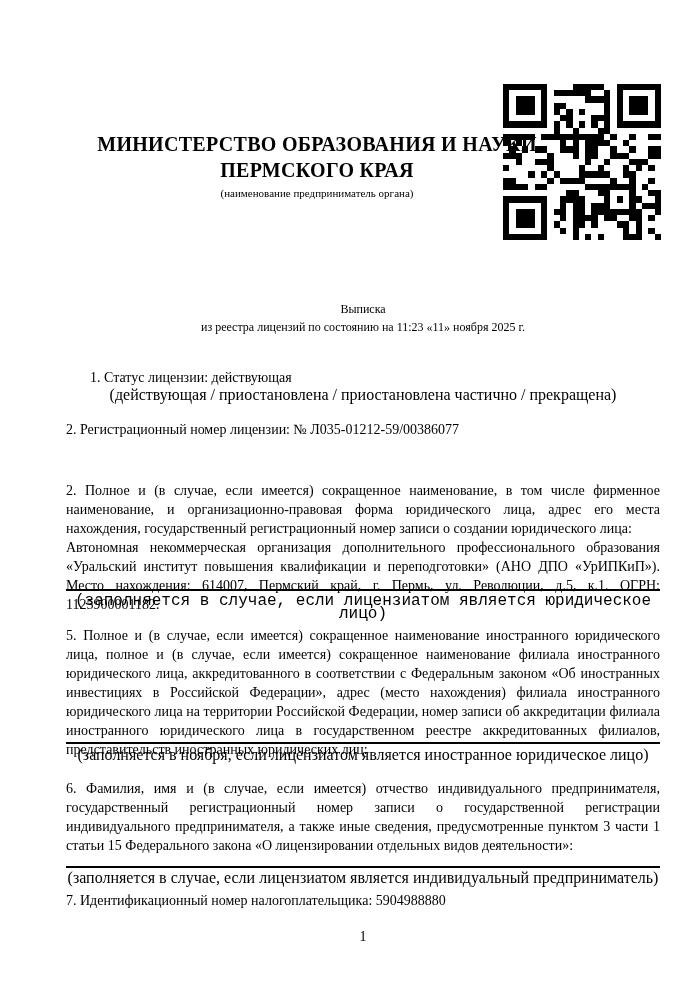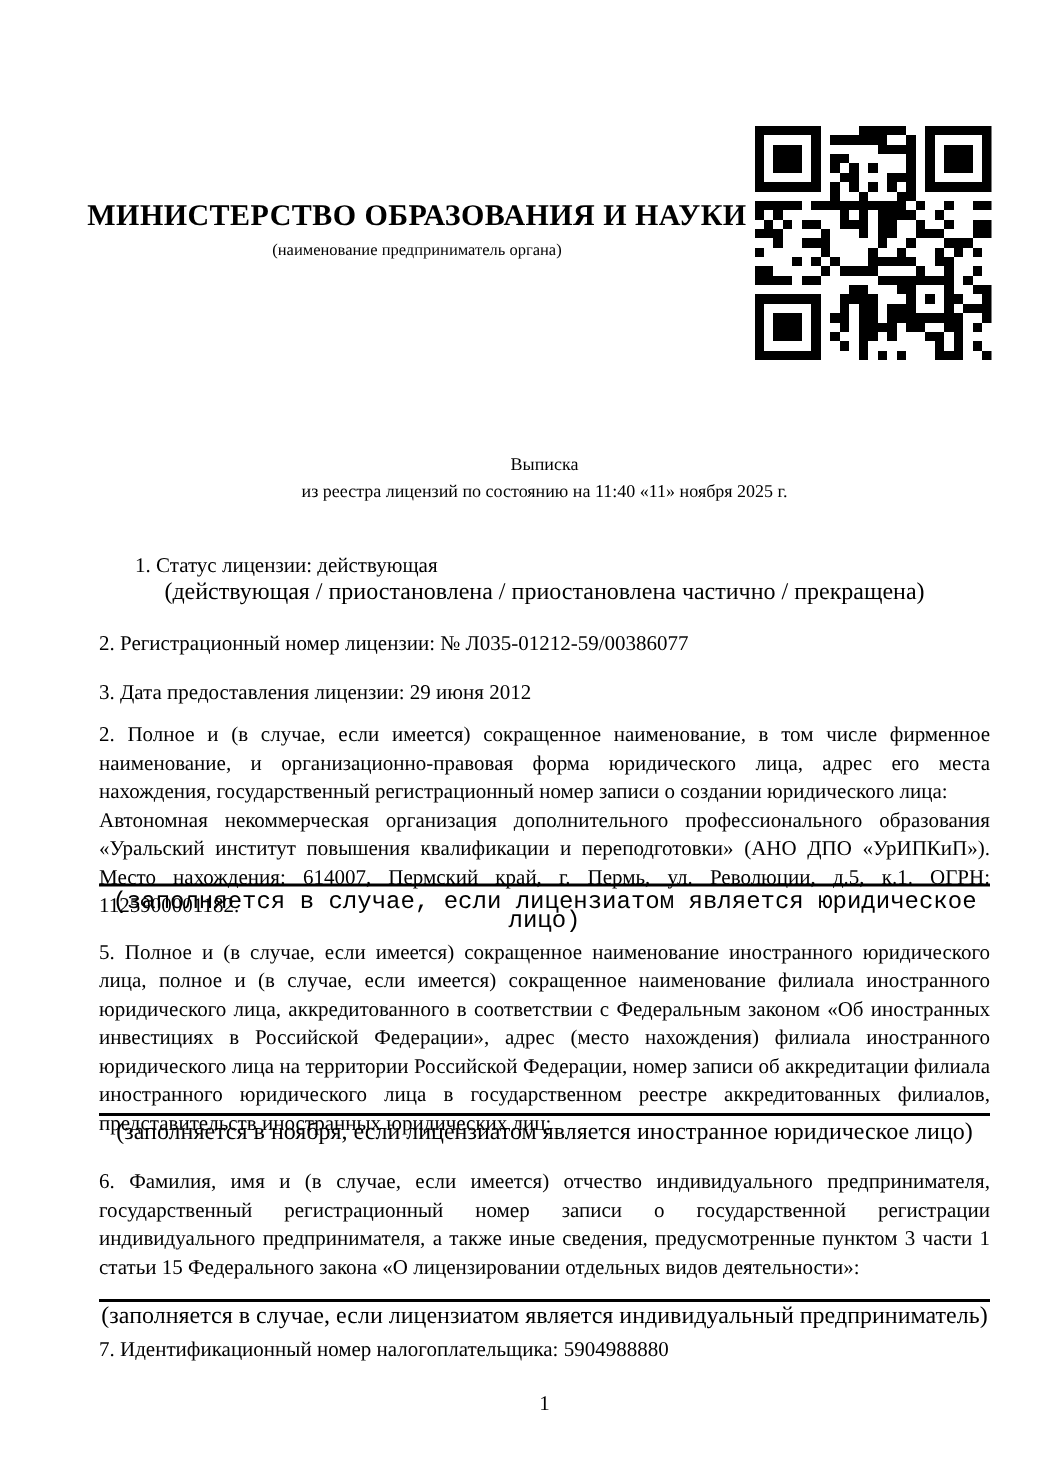--- a/index.html
+++ b/index.html
@@ -11,20 +11,21 @@
     font-family:"Liberation Serif", serif;
     overflow:hidden;
   }
   .abs{position:absolute;}
   .ministry{
     top:131px;left:0;width:556px;
     text-align:center;
     font-weight:bold;
     font-size:20px;line-height:26px;
     letter-spacing:0.3px;
+    padding-left:39px;
   }
   .ministry-caption{
     font-weight:normal;
     font-size:11px;line-height:13px;
     letter-spacing:0;
     margin-top:4px;
   }
   .qr{
     top:84px;left:503px;width:158px;height:156px;
   }
@@ -40,20 +41,21 @@
   .rule{height:0;border-top:2px solid #000;}
   .page-num{text-align:center;font-size:14px;line-height:17px;}
 </style>
 </head>
 <body>
 
 <div class="page">
 
   <div class="abs ministry">
     <div>МИНИСТЕРСТВО ОБРАЗОВАНИЯ И НАУКИ</div>
+    <div>ПЕРМСКОГО КРАЯ</div>
     <div class="ministry-caption">(наименование предприниматель органа)</div>
   </div>
 
   <div class="abs qr"><svg xmlns="http://www.w3.org/2000/svg" viewBox="0 0 25 25" width="100%" height="100%" preserveAspectRatio="none" shape-rendering="crispEdges" fill="#000000">
         <rect x="0" y="0" width="1" height="1"></rect>
         <rect x="1" y="0" width="1" height="1"></rect>
         <rect x="2" y="0" width="1" height="1"></rect>
         <rect x="3" y="0" width="1" height="1"></rect>
         <rect x="4" y="0" width="1" height="1"></rect>
         <rect x="5" y="0" width="1" height="1"></rect>
@@ -356,29 +358,28 @@
         <rect x="13" y="24" width="1" height="1"></rect>
         <rect x="15" y="24" width="1" height="1"></rect>
         <rect x="19" y="24" width="1" height="1"></rect>
         <rect x="20" y="24" width="1" height="1"></rect>
         <rect x="21" y="24" width="1" height="1"></rect>
         <rect x="24" y="24" width="1" height="1"></rect>
       </svg></div>
 
   <div class="abs doc-title">
     <div>Выписка</div>
-    <div>из реестра лицензий по состоянию на 11:40 «11» ноября 2025 г.</div>
+    <div>из реестра лицензий по состоянию на 11:23 «11» ноября 2025 г.</div>
   </div>
 
   <div class="abs col body-line" style="top:368px;margin-left:24px;">1. Статус лицензии: действующая</div>
   <div class="abs col small-note" style="top:388px;">(действующая / приостановлена / приостановлена частично / прекращена)</div>
 
   <div class="abs col body-line" style="top:420px;">2. Регистрационный номер лицензии: № Л035-01212-59/00386077</div>
 
-  <div class="abs col body-line" style="top:453px;">3. Дата предоставления лицензии: 29 июня 2012</div>
 
   <div class="abs col para" style="top:481px;">2. Полное и (в случае, если имеется) сокращенное наименование, в том числе фирменное наименование, и организационно-правовая форма юридического лица, адрес его места нахождения, государственный регистрационный номер записи о создании юридического лица:</div>
   <div class="abs col para" style="top:538px;">Автономная некоммерческая организация дополнительного профессионального образования «Уральский институт повышения квалификации и переподготовки» (АНО ДПО «УрИПКиП»). Место нахождения: 614007, Пермский край, г. Пермь, ул. Революции, д.5, к.1. ОГРН: 1125900001182.</div>
   <div class="abs col rule" style="top:589px;"></div>
   <div class="abs col small-note" style="top:595px;font-family:Liberation Mono, monospace;">(заполняется в случае, если лицензиатом является юридическое лицо)</div>
 
   <div class="abs col para" style="top:626px;">5. Полное и (в случае, если имеется) сокращенное наименование иностранного юридического лица, полное и (в случае, если имеется) сокращенное наименование филиала иностранного юридического лица, аккредитованного в соответствии с Федеральным законом «Об иностранных инвестициях в Российской Федерации», адрес (место нахождения) филиала иностранного юридического лица на территории Российской Федерации, номер записи об аккредитации филиала иностранного юридического лица в государственном реестре аккредитованных филиалов, представительств иностранных юридических лиц:</div>
   <div class="abs col rule" style="top:742px;"></div>
   <div class="abs col small-note" style="top:748px;">(заполняется в ноября, если лицензиатом является иностранное юридическое лицо)</div>
 

